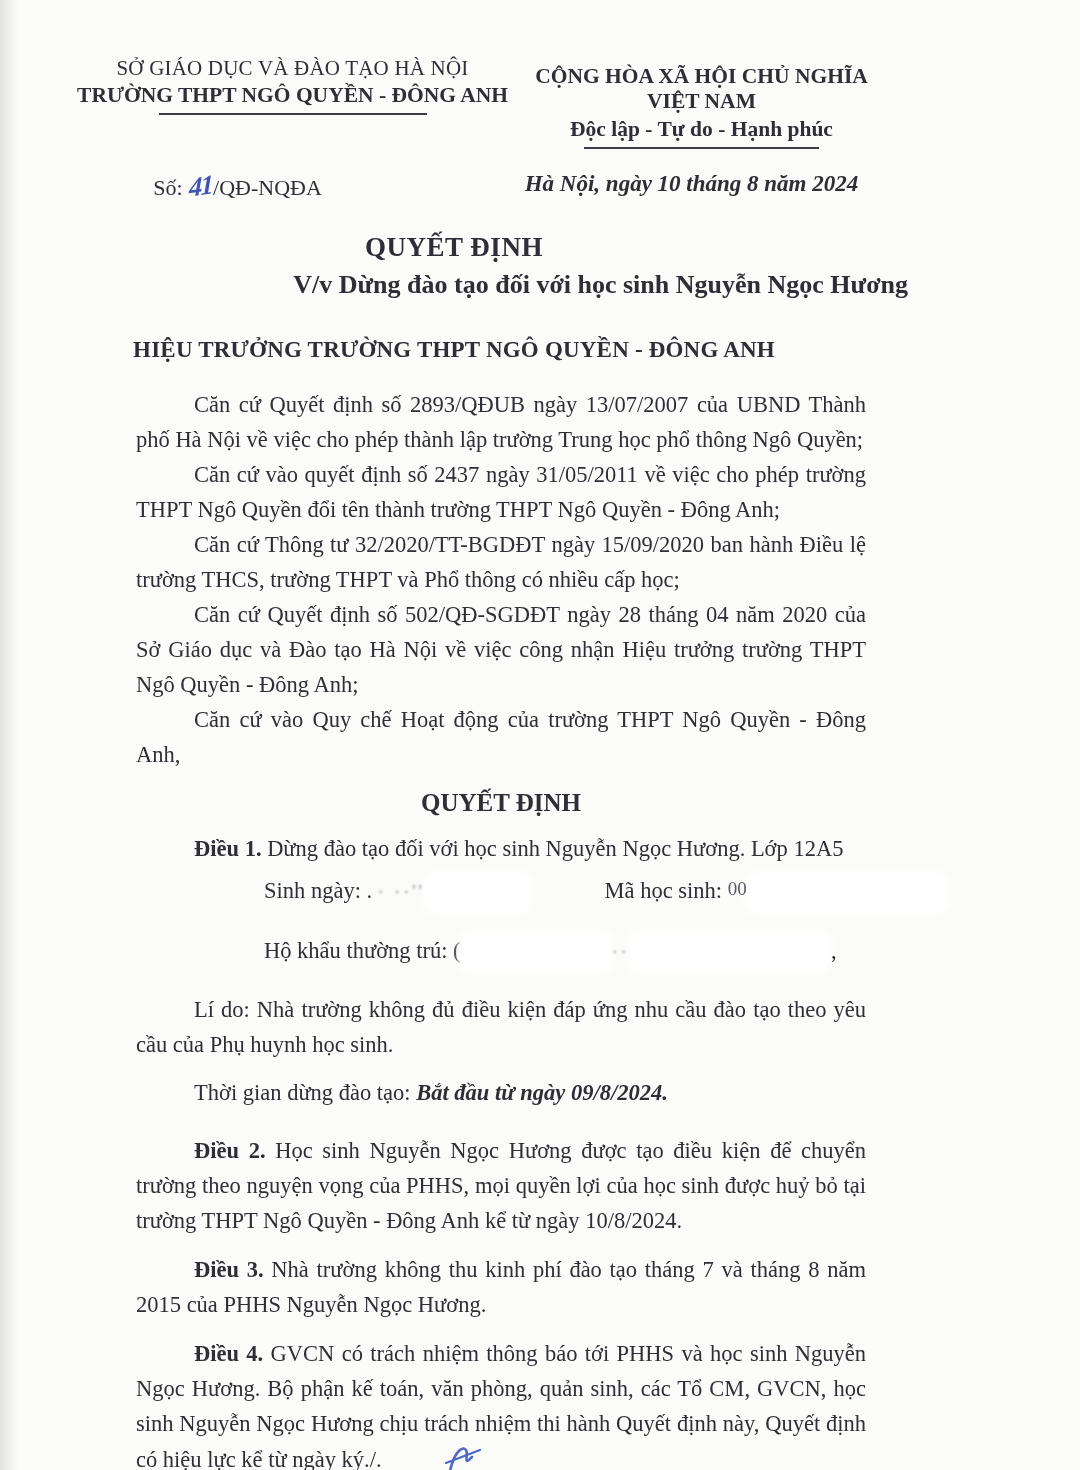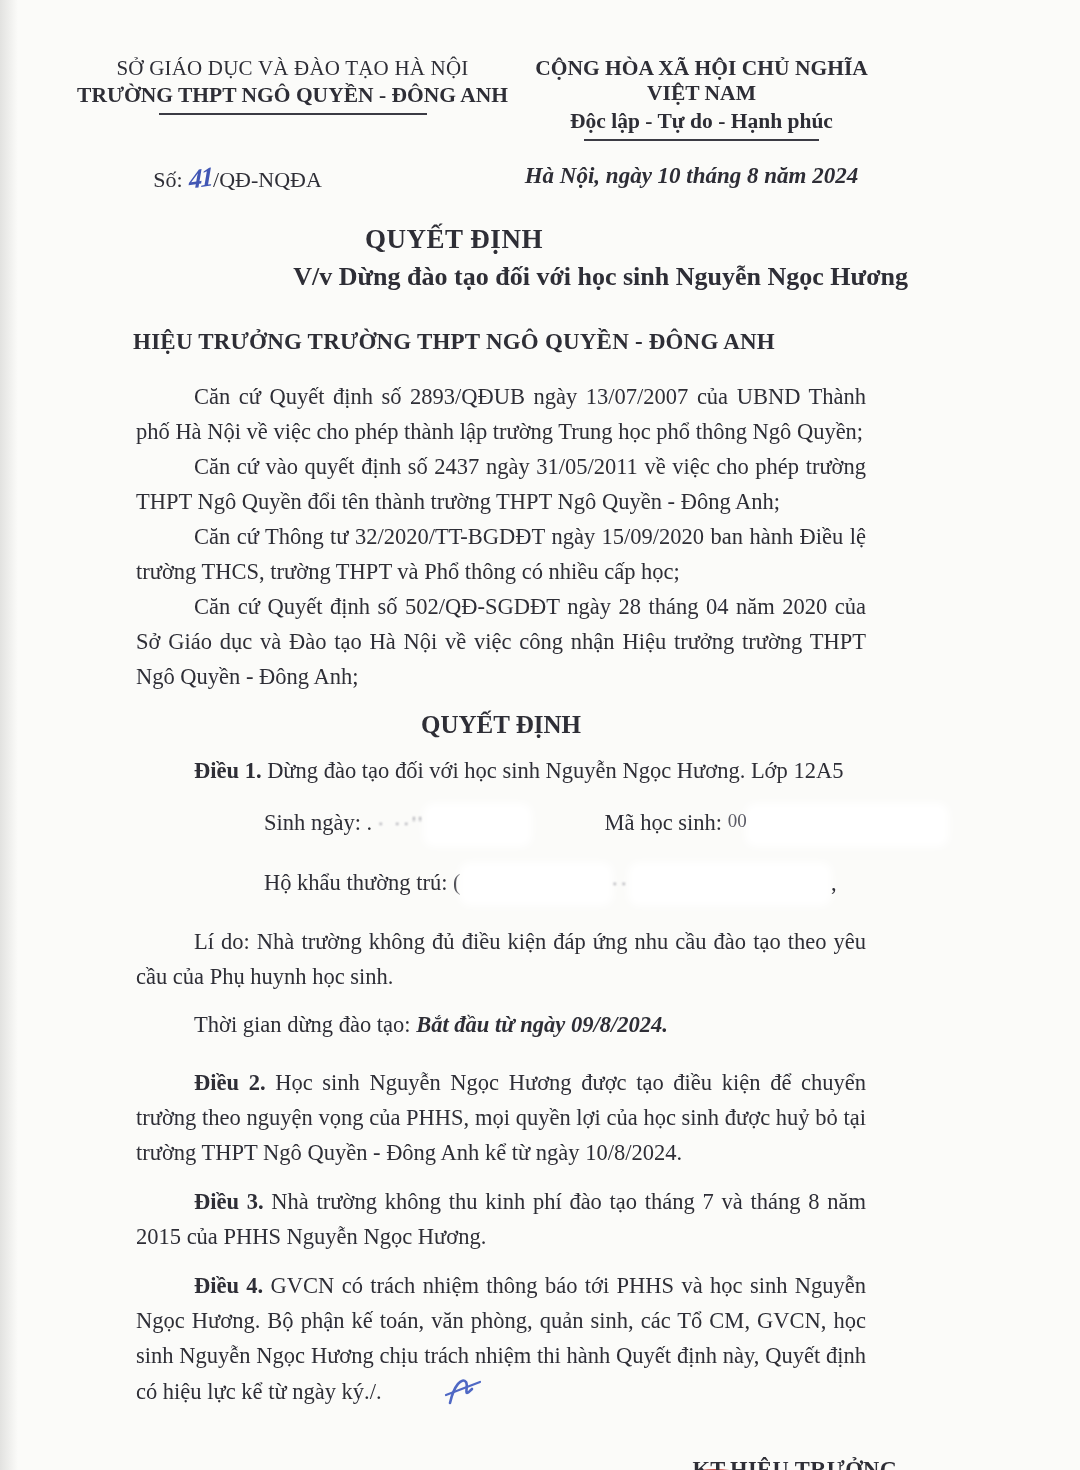--- a/index.html
+++ b/index.html
@@ -14,21 +14,21 @@
   .scan-edge {
     position:absolute; left:0; top:0; width:18px; height:1470px;
     background:linear-gradient(90deg,#e2e2e0,rgba(255,255,255,0));
     z-index:5;
   }
   .paper { position:relative; width:908px; height:1470px; }
 
   
   .header { display:flex; padding:56px 35px 0 55px; }
   .hcol-left  { width:475px; text-align:center; }
-  .hcol-right { flex:1; text-align:center; }
+  .hcol-right { flex:1; text-align:center;margin-top:8px; }
   .h-line1 { font-size:21px; letter-spacing:.2px; }
   .h-line2 { font-size:21.5px; font-weight:bold; margin-top:2px; }
   .h-right1 { font-size:21.5px; font-weight:bold; }
   .h-right2 { font-size:21.5px; font-weight:bold; margin-top:3px; }
   .rule { height:2px; background:#3b3b44; margin:5px auto 0; }
   .rule-left  { width:268px; }
   .rule-right { width:235px; }
 
   .numrow { display:flex; margin-top:22px; }
   .doc-num { width:475px; text-align:center; font-size:22px; }
@@ -46,21 +46,21 @@
 
   
   .bodytext {
     margin:24px 42px 0 136px;
     font-size:22.5px; line-height:35px; text-align:justify;
   }
   .recital { text-indent:58px; margin:0; }
   .decide-heading { text-align:center; font-weight:bold; font-size:25px; margin:13px 0 8px; text-indent:0; }
   .article { text-indent:58px; margin:11px 0 0; }
   .art-label { font-weight:bold; }
-  .fieldrow { margin-left:128px; text-indent:0; margin-top:15px; white-space:nowrap; }
+  .fieldrow { margin-left:128px; text-indent:0; margin-top:5px; white-space:nowrap; }
   .field-gap { display:inline-block; width:68px; }
   .residue { color:#8f8f98; filter:blur(1px); letter-spacing:3px; font-size:18px; }
   .faded { color:#5a5a64; filter:blur(.6px); font-size:19px; vertical-align:3px; }
   .whiteout {
     display:inline-block; height:30px; vertical-align:middle;
     background:#ffffff; box-shadow:0 0 9px 7px #ffffff; border-radius:4px;
   }
   .duration-row { text-indent:58px; margin-top:13px; }
   .duration-value { font-weight:bold; font-style:italic; }
   .paraph-icon { display:inline-block; vertical-align:-8px; margin-left:2px; }
@@ -102,20 +102,21 @@
 
   <div class="title">QUYẾT ĐỊNH</div>
   <div class="subject">V/v Dừng đào tạo đối với học sinh Nguyễn Ngọc Hương</div>
   <div class="issuer">HIỆU TRƯỞNG TRƯỜNG THPT NGÔ QUYỀN - ĐÔNG ANH</div>
 
   <div class="bodytext">
     <p class="recital">Căn cứ Quyết định số 2893/QĐUB ngày 13/07/2007 của UBND Thành phố Hà Nội về việc cho phép thành lập trường Trung học phổ thông Ngô Quyền;</p>
     <p class="recital">Căn cứ vào quyết định số 2437 ngày 31/05/2011 về việc cho phép trường THPT Ngô Quyền đổi tên thành trường THPT Ngô Quyền - Đông Anh;</p>
     <p class="recital">Căn cứ Thông tư 32/2020/TT-BGDĐT ngày 15/09/2020 ban hành Điều lệ trường THCS, trường THPT và Phổ thông có nhiều cấp học;</p>
     <p class="recital">Căn cứ Quyết định số 502/QĐ-SGDĐT ngày 28 tháng 04 năm 2020 của Sở Giáo dục và Đào tạo Hà Nội về việc công nhận Hiệu trưởng trường THPT Ngô Quyền - Đông Anh;</p>
+    <p class="recital">Căn cứ vào Quy chế Hoạt động của trường THPT Ngô Quyền - Đông Anh,</p>
 
     <p class="decide-heading">QUYẾT ĐỊNH</p>
 
     <p class="article"><span class="art-label">Điều 1.</span><span> Dừng đào tạo đối với học sinh Nguyễn Ngọc Hương. Lớp 12A5</span></p>
 
     <p class="fieldrow">
       <span>Sinh ngày: .</span>
       <span class="residue">· ··''</span>
       <span class="whiteout" style="width:95px"></span>
       <span class="field-gap"></span>

